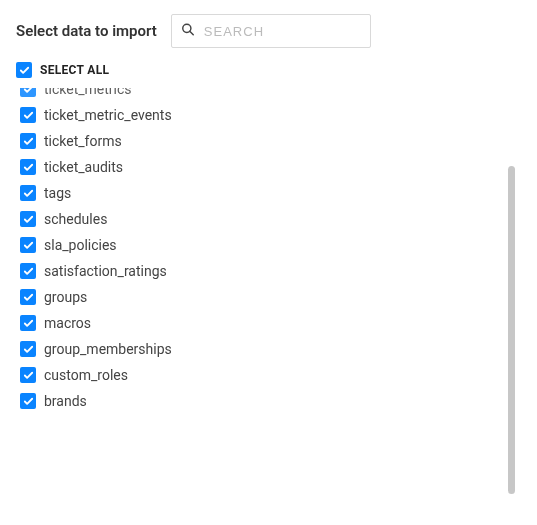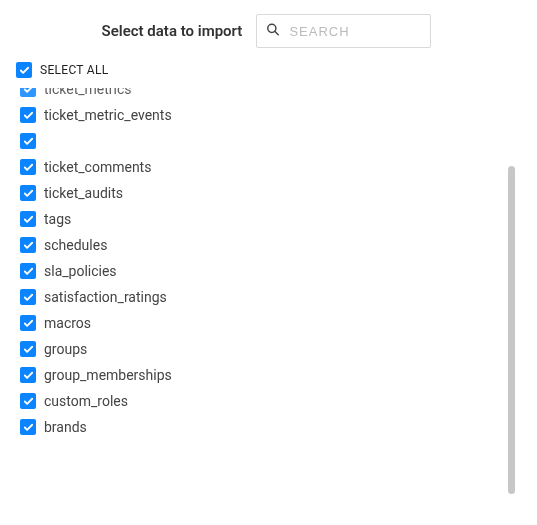--- a/index.html
+++ b/index.html
@@ -9,33 +9,33 @@
     }
     body {
       font-family: -apple-system, BlinkMacSystemFont, "Segoe UI", Roboto, Helvetica, Arial, sans-serif;
       background: #ffffff;
       width: 537px;
       height: 525px;
       overflow: hidden;
     }
     .header {
       display: flex;
-      justify-content: center;
+      justify-content: flex-start;
       align-items: center;
       padding: 14px 20px 14px 16px;
       gap: 14px;
     }
     .title {
       font-size: 15px;
       font-weight: 600;
       color: #333;
     }
     .search-wrapper {
       position: relative;
-      width: 175px;
+      width: 200px;
     }
     .search-icon {
       position: absolute;
       left: 10px;
       top: 50%;
       transform: translateY(-50%);
       pointer-events: none;
     }
     .search-input {
       width: 100%;
@@ -52,21 +52,21 @@
       color: #bbb;
       letter-spacing: 1px;
     }
     .select-all-row {
       display: flex;
       align-items: center;
       padding: 0 16px 10px 16px;
     }
     .select-all-label {
       font-size: 12px;
-      font-weight: 400;
+      font-weight: 700;
       color: #222;
       letter-spacing: 0.3px;
       margin-left: 8px;
     }
     .checkbox {
       width: 16px;
       height: 16px;
       background: #0a84ff;
       border-radius: 2px;
       flex-shrink: 0;
@@ -163,28 +163,21 @@
           </svg>
         </span>
         <span class="list-item-label">ticket_metric_events</span>
       </div>
       <div class="list-item">
         <span class="checkbox">
           <svg width="11" height="11" viewBox="0 0 24 24" fill="none" stroke="#ffffff" stroke-width="4" stroke-linecap="round" stroke-linejoin="round">
             <polyline points="4 12 9 17 20 6"></polyline>
           </svg>
         </span>
-      </div>
-      <div class="list-item">
-        <span class="checkbox">
-          <svg width="11" height="11" viewBox="0 0 24 24" fill="none" stroke="#ffffff" stroke-width="4" stroke-linecap="round" stroke-linejoin="round">
-            <polyline points="4 12 9 17 20 6"></polyline>
-          </svg>
-        </span>
-        <span class="list-item-label">ticket_comments</span>
+        <span class="list-item-label">ticket_forms</span>
       </div>
       <div class="list-item">
         <span class="checkbox">
           <svg width="11" height="11" viewBox="0 0 24 24" fill="none" stroke="#ffffff" stroke-width="4" stroke-linecap="round" stroke-linejoin="round">
             <polyline points="4 12 9 17 20 6"></polyline>
           </svg>
         </span>
         <span class="list-item-label">ticket_audits</span>
       </div>
       <div class="list-item">
@@ -218,29 +211,29 @@
           </svg>
         </span>
         <span class="list-item-label">satisfaction_ratings</span>
       </div>
       <div class="list-item">
         <span class="checkbox">
           <svg width="11" height="11" viewBox="0 0 24 24" fill="none" stroke="#ffffff" stroke-width="4" stroke-linecap="round" stroke-linejoin="round">
             <polyline points="4 12 9 17 20 6"></polyline>
           </svg>
         </span>
+        <span class="list-item-label">groups</span>
+      </div>
+      <div class="list-item">
+        <span class="checkbox">
+          <svg width="11" height="11" viewBox="0 0 24 24" fill="none" stroke="#ffffff" stroke-width="4" stroke-linecap="round" stroke-linejoin="round">
+            <polyline points="4 12 9 17 20 6"></polyline>
+          </svg>
+        </span>
         <span class="list-item-label">macros</span>
-      </div>
-      <div class="list-item">
-        <span class="checkbox">
-          <svg width="11" height="11" viewBox="0 0 24 24" fill="none" stroke="#ffffff" stroke-width="4" stroke-linecap="round" stroke-linejoin="round">
-            <polyline points="4 12 9 17 20 6"></polyline>
-          </svg>
-        </span>
-        <span class="list-item-label">groups</span>
       </div>
       <div class="list-item">
         <span class="checkbox">
           <svg width="11" height="11" viewBox="0 0 24 24" fill="none" stroke="#ffffff" stroke-width="4" stroke-linecap="round" stroke-linejoin="round">
             <polyline points="4 12 9 17 20 6"></polyline>
           </svg>
         </span>
         <span class="list-item-label">group_memberships</span>
       </div>
       <div class="list-item">

